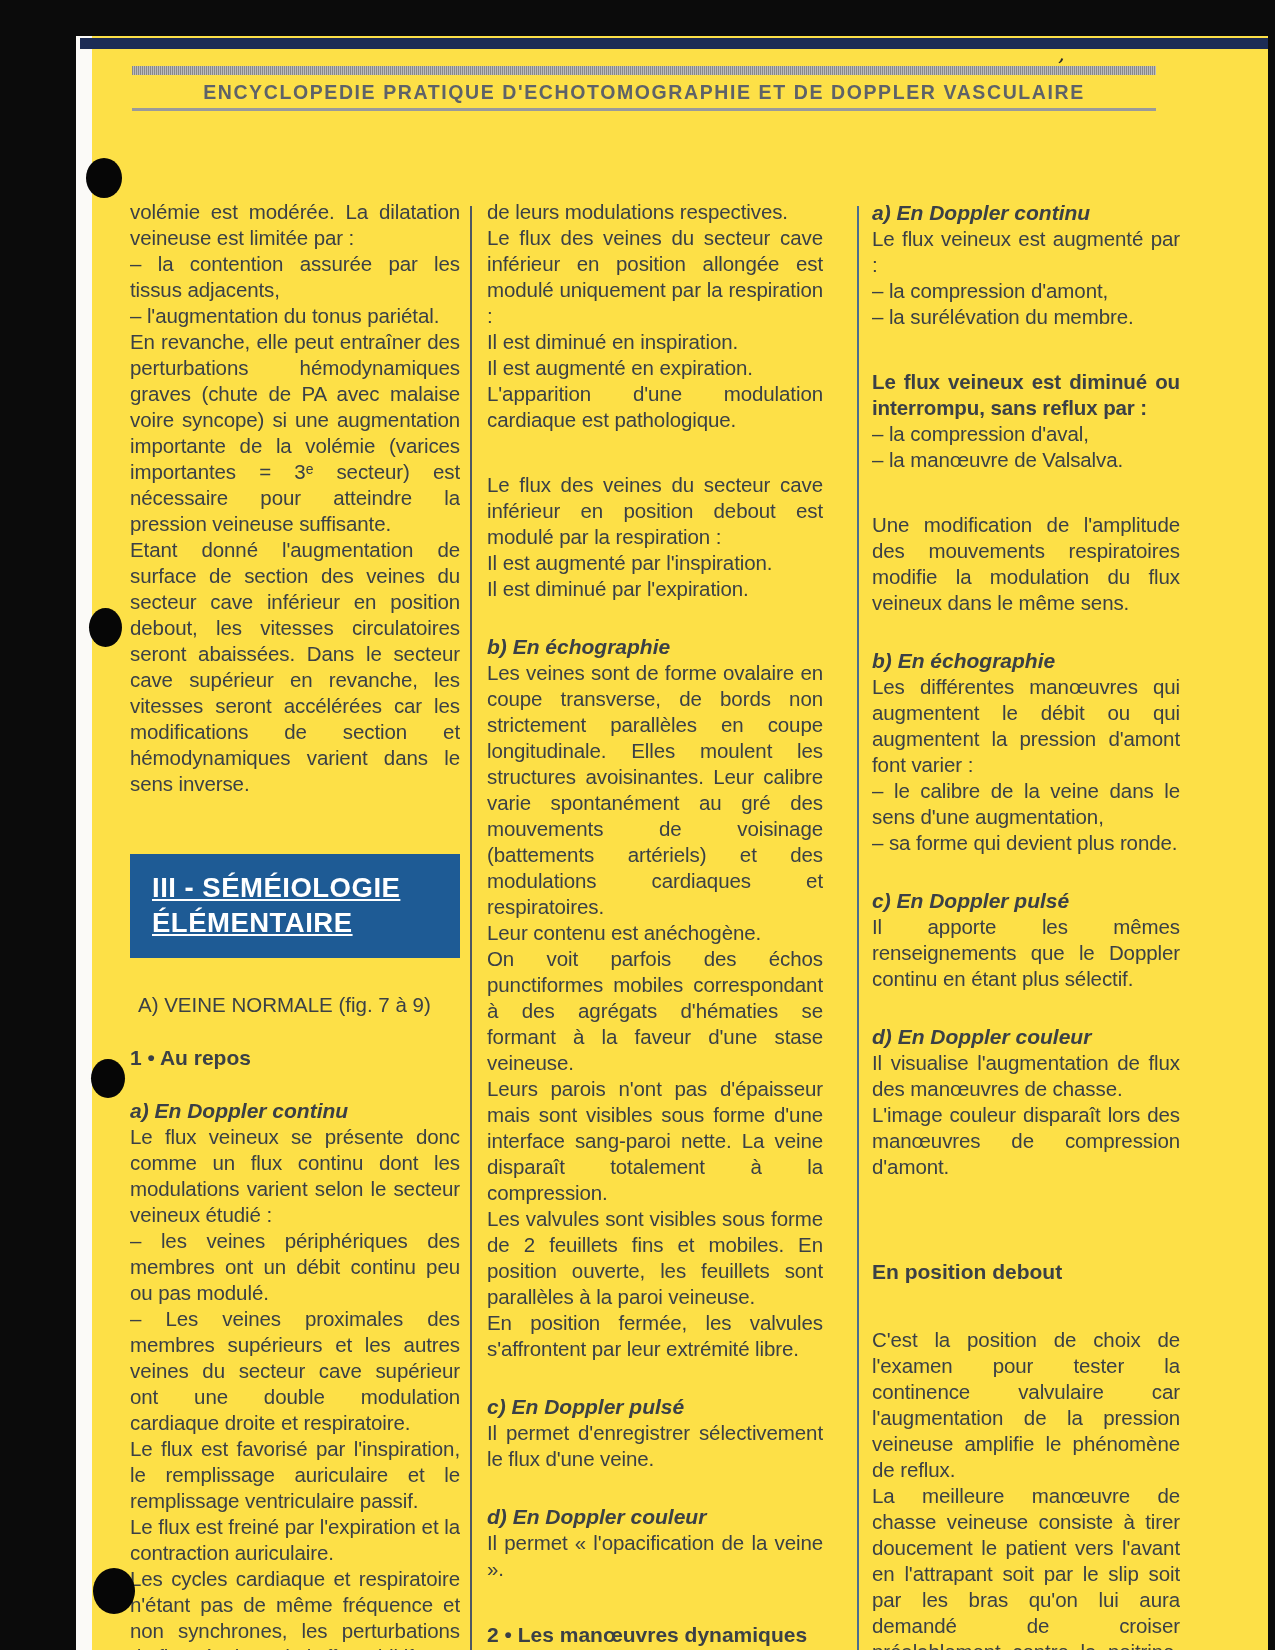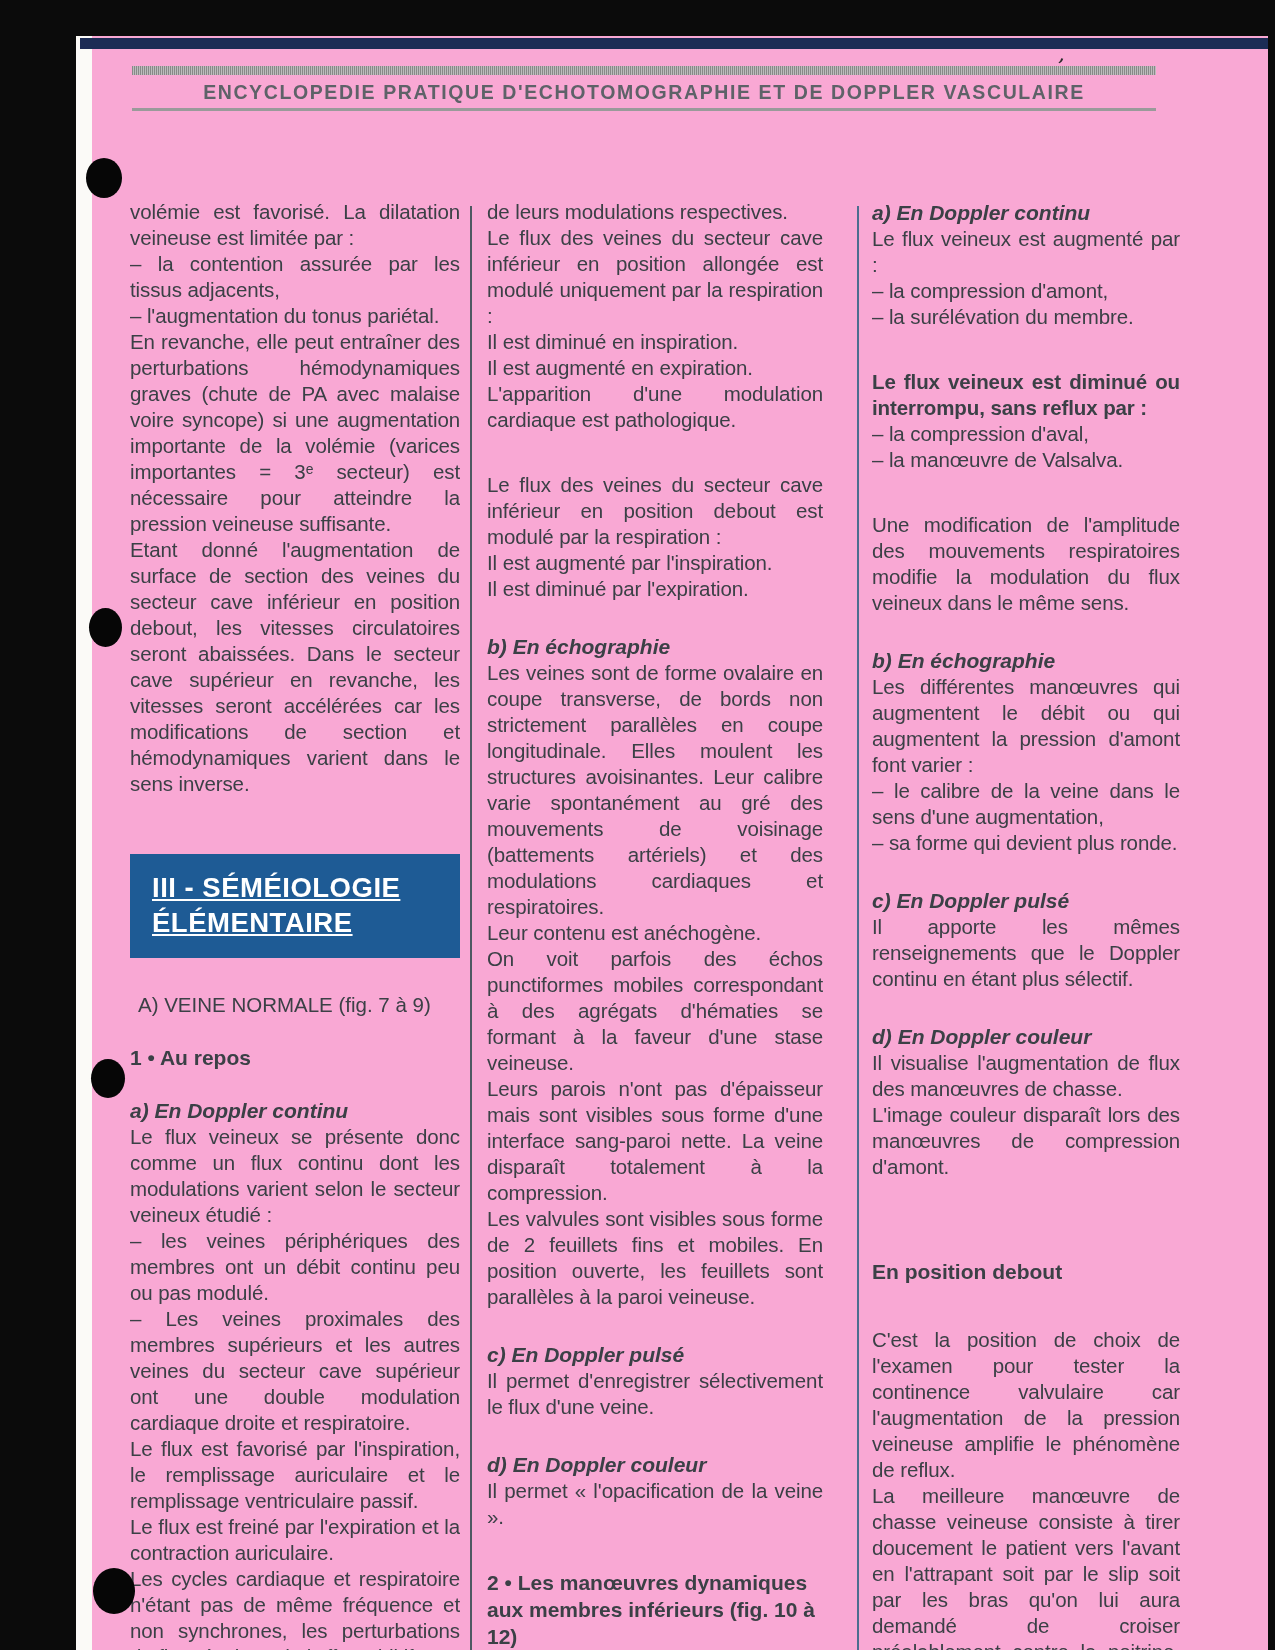--- a/index.html
+++ b/index.html
@@ -3,21 +3,21 @@
 <meta charset="utf-8">
 <style>
   html,body{margin:0;padding:0;}
   body{
     width:1275px;height:1650px;position:relative;overflow:hidden;
     background:#0b0b0b;
     font-family:"Liberation Sans","DejaVu Sans",sans-serif;
   }
   .paper{
     position:absolute;left:76px;top:36px;right:7px;bottom:0;
-    background:#f9a8d4;
+    background:#fde047;
     padding-left:12px;
   }
   .paper-edge-light{
     position:absolute;left:0;top:0;bottom:0;width:16px;
     background:#fbfaf7;
   }
   .top-navy-strip{
     position:absolute;left:4px;top:2px;right:0;height:11px;
     background:#1c2c55;
   }
@@ -86,21 +86,21 @@
   <div class="header">
     <div class="header-bar-top"></div>
     <div class="header-title">ENCYCLOPEDIE PRATIQUE D'ECHOTOMOGRAPHIE ET DE DOPPLER VASCULAIRE</div>
     <div class="header-rule"></div>
   </div>
 
   <div class="divider divider-1"></div>
   <div class="divider divider-2"></div>
 
   <div class="col col-1" id="col-0">
-      <p class="body-p">volémie est favorisé. La dilatation veineuse est limitée par :</p>
+      <p class="body-p">volémie est modérée. La dilatation veineuse est limitée par :</p>
       <p class="body-p">– la contention assurée par les tissus adjacents,</p>
       <p class="body-p">– l'augmentation du tonus pariétal.</p>
       <p class="body-p">En revanche, elle peut entraîner des perturbations hémodynamiques graves (chute de PA avec malaise voire syncope) si une augmentation importante de la volémie (varices importantes = 3ᵉ secteur) est nécessaire pour atteindre la pression veineuse suffisante.</p>
       <p class="body-p">Etant donné l'augmentation de surface de section des veines du secteur cave inférieur en position debout, les vitesses circulatoires seront abaissées. Dans le secteur cave supérieur en revanche, les vitesses seront accélérées car les modifications de section et hémodynamiques varient dans le sens inverse.</p>
       <div class="section-box" style="margin-top: 57px;">
         <div>III - SÉMÉIOLOGIE</div>
         <div>ÉLÉMENTAIRE</div>
       </div>
       <p class="h-plain" style="margin-top: 34px;">A) VEINE NORMALE (fig. 7 à 9)</p>
       <p class="h-bold" style="margin-top: 26px;">1 • Au repos</p>
@@ -120,20 +120,21 @@
       <p class="body-p">L'apparition d'une modulation cardiaque est pathologique.</p>
       <p class="body-p" style="margin-top: 39px;">Le flux des veines du secteur cave inférieur en position debout est modulé par la respiration :</p>
       <p class="body-p">Il est augmenté par l'inspiration.</p>
       <p class="body-p">Il est diminué par l'expiration.</p>
       <p class="h-bi" style="margin-top: 31px;">b) En échographie</p>
       <p class="body-p">Les veines sont de forme ovalaire en coupe transverse, de bords non strictement parallèles en coupe longitudinale. Elles moulent les structures avoisinantes. Leur calibre varie spontanément au gré des mouvements de voisinage (battements artériels) et des modulations cardiaques et respiratoires.</p>
       <p class="body-p">Leur contenu est anéchogène.</p>
       <p class="body-p">On voit parfois des échos punctiformes mobiles correspondant à des agrégats d'hématies se formant à la faveur d'une stase veineuse.</p>
       <p class="body-p">Leurs parois n'ont pas d'épaisseur mais sont visibles sous forme d'une interface sang-paroi nette. La veine disparaît totalement à la compression.</p>
       <p class="body-p">Les valvules sont visibles sous forme de 2 feuillets fins et mobiles. En position ouverte, les feuillets sont parallèles à la paroi veineuse.</p>
+      <p class="body-p">En position fermée, les valvules s'affrontent par leur extrémité libre.</p>
       <p class="h-bi" style="margin-top: 31px;">c) En Doppler pulsé</p>
       <p class="body-p">Il permet d'enregistrer sélectivement le flux d'une veine.</p>
       <p class="h-bi" style="margin-top: 31px;">d) En Doppler couleur</p>
       <p class="body-p">Il permet « l'opacification de la veine ».</p>
       <p class="h-bold" style="margin-top: 39px;">2 • Les manœuvres dynamiques aux membres inférieurs (fig. 10 à 12)</p>
     </div>
   <div class="col col-3" id="col-2">
       <p class="h-bi">a) En Doppler continu</p>
       <p class="body-p">Le flux veineux est augmenté par :</p>
       <p class="body-p">– la compression d'amont,</p>

